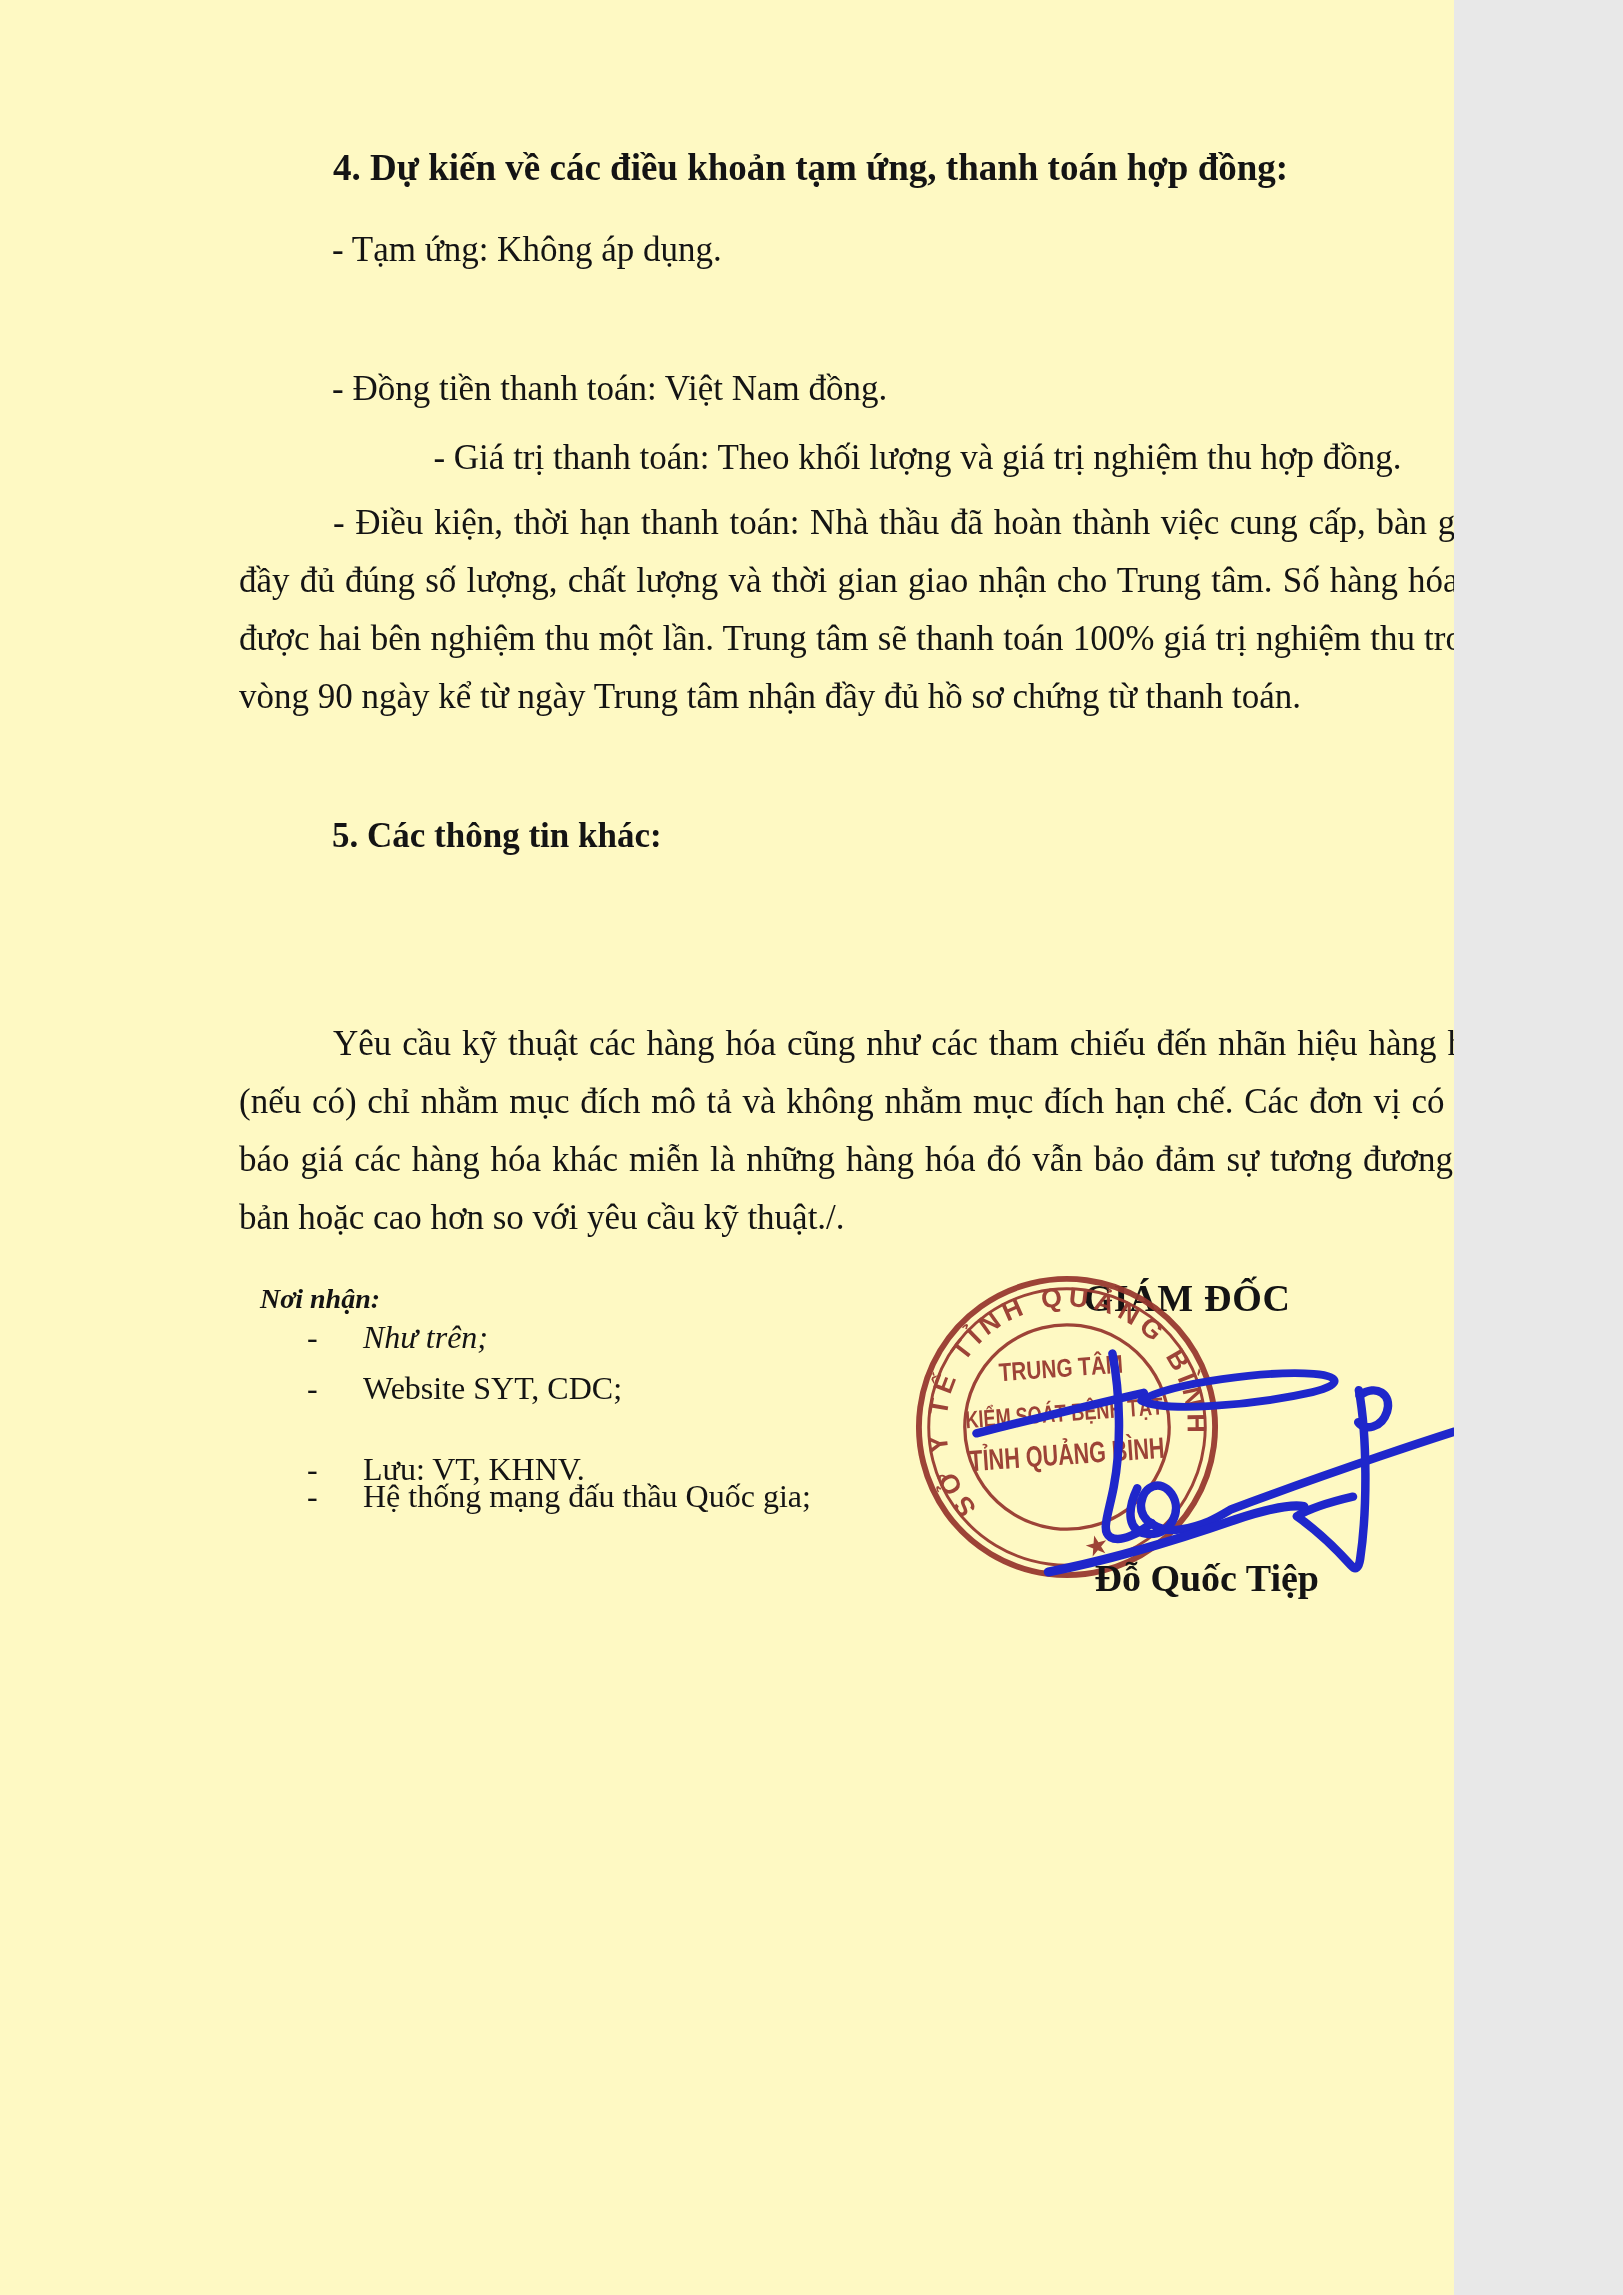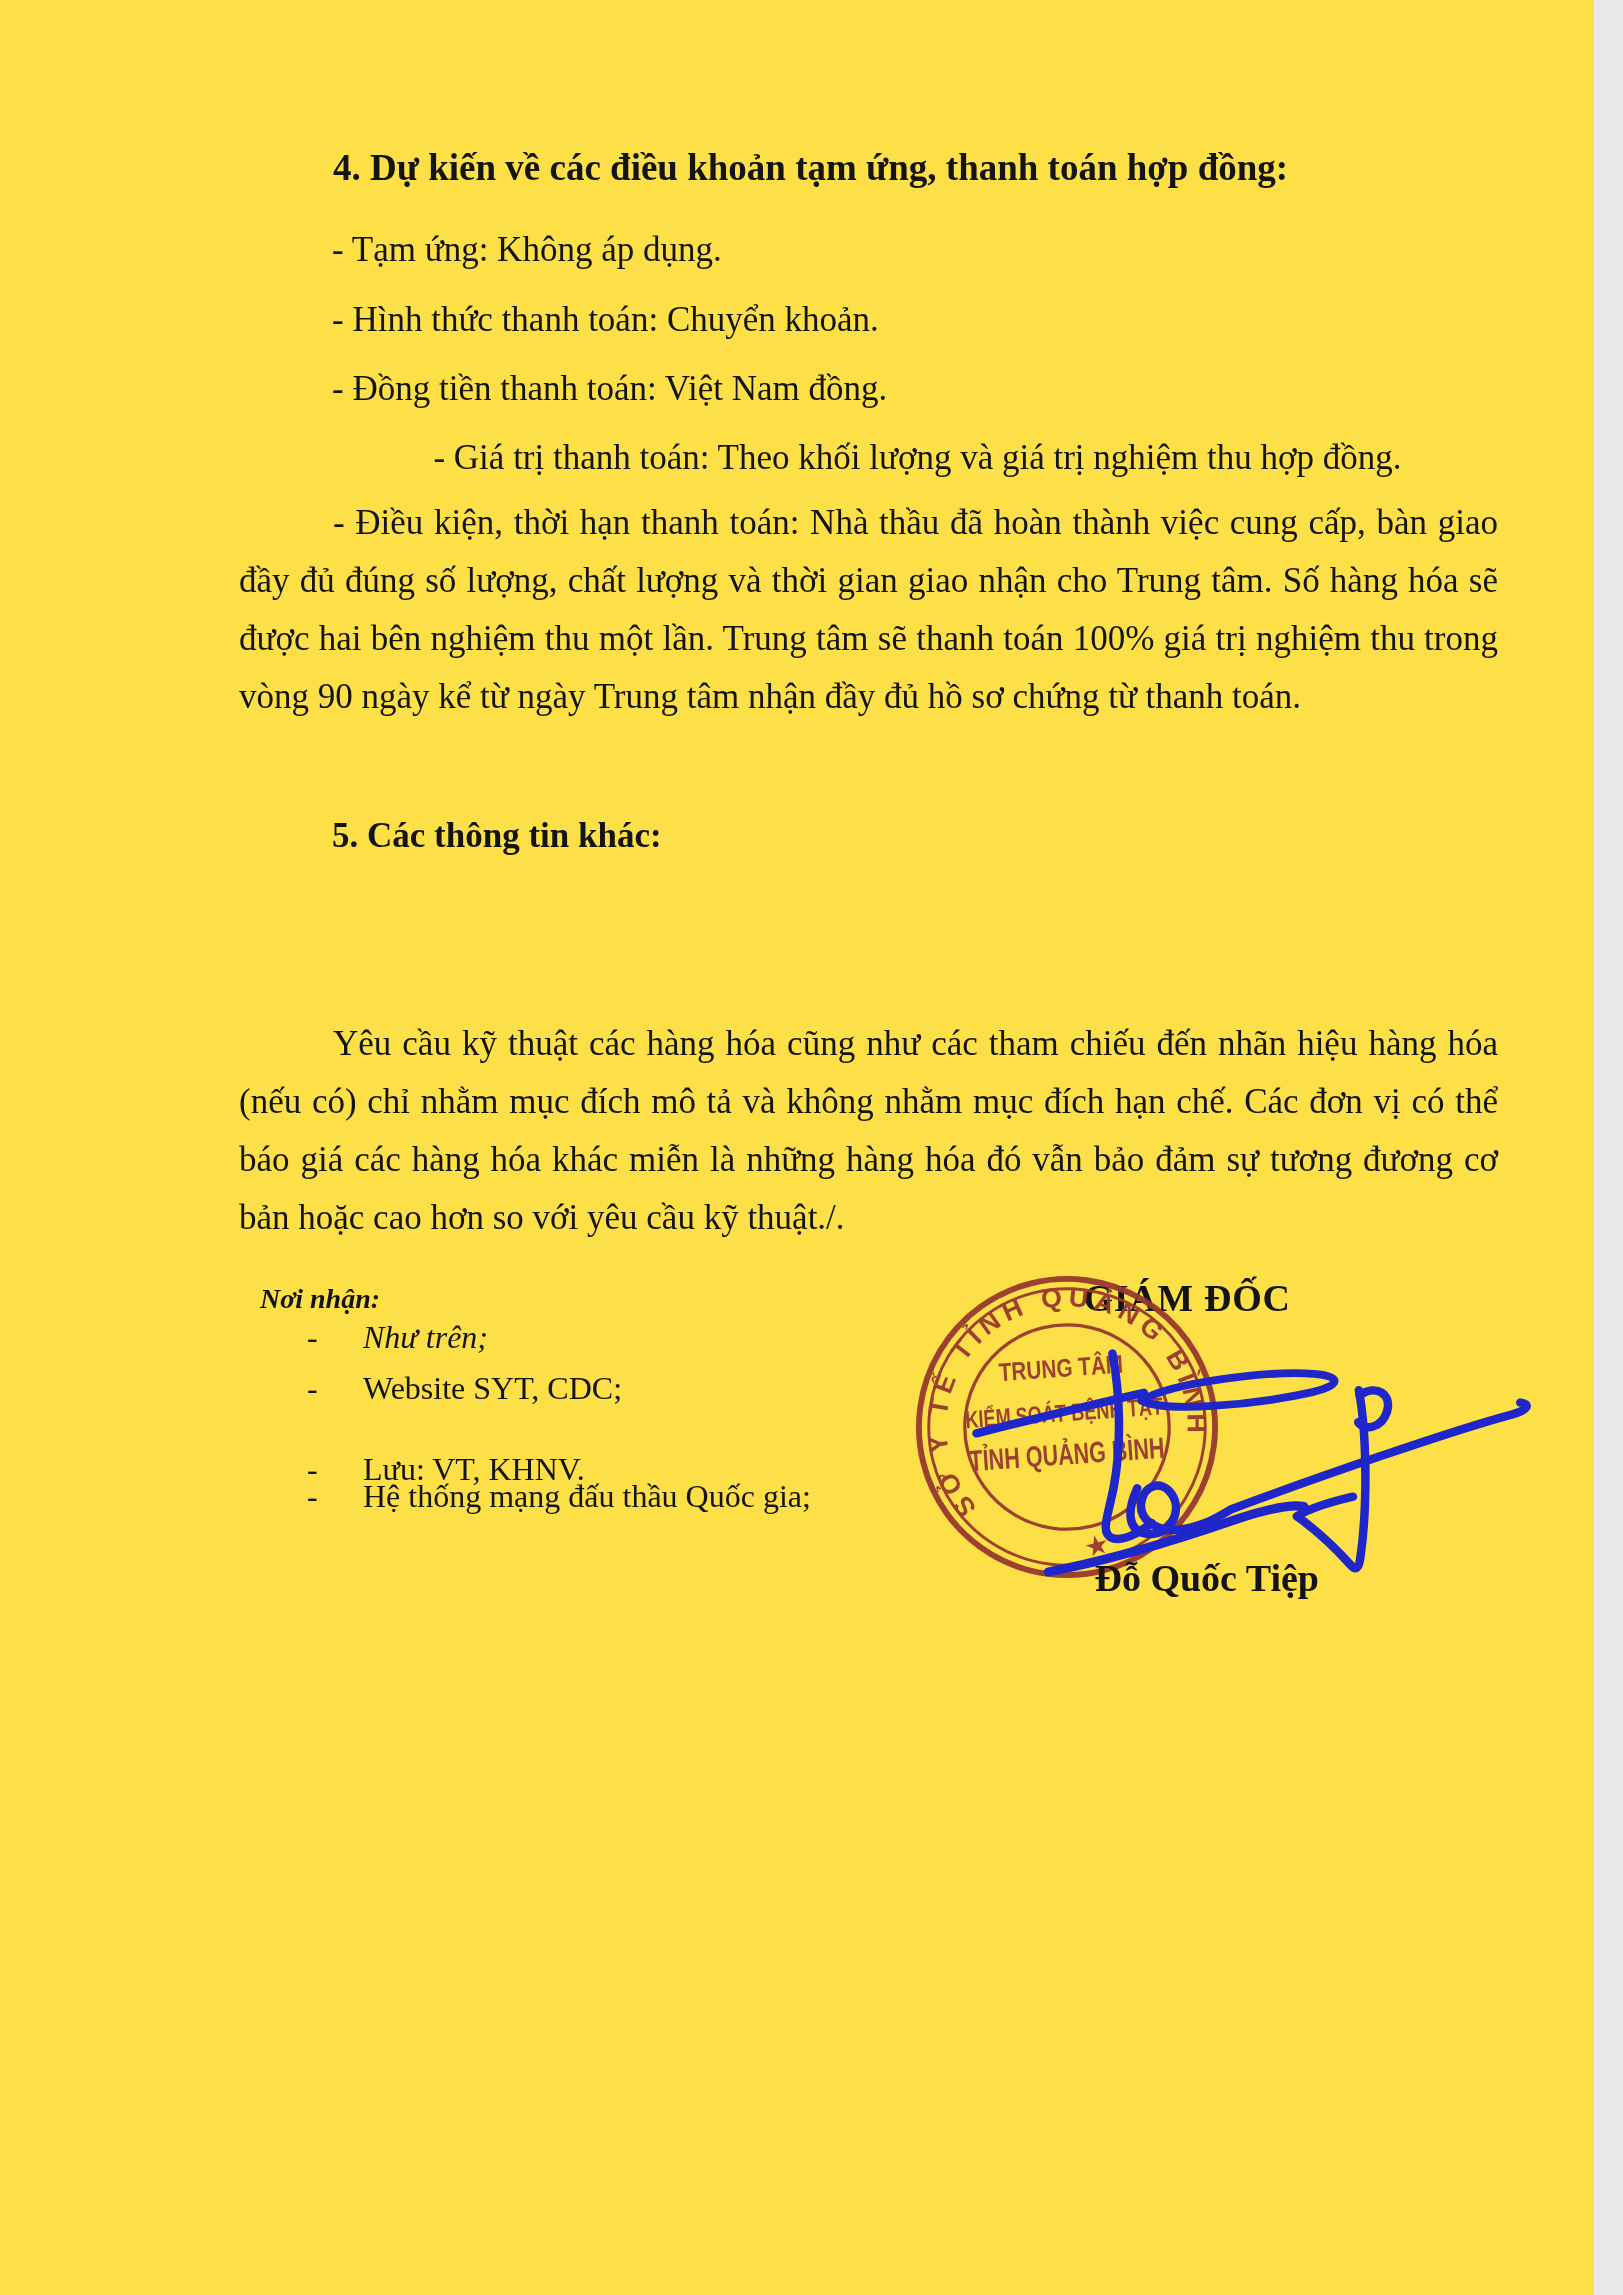--- a/index.html
+++ b/index.html
@@ -1,19 +1,19 @@
 <!DOCTYPE html>
 <html style="font-size:10.5px"><head>
 <meta charset="utf-8">
 <style>
   html,body{margin:0;padding:0;background:#e8e8e8;}
   .page{
     position:relative;
-    width:1594px;height:2295px;
-    background:#fde047;
+    width:1454px;height:2295px;
+    background:#fef9c3;
     font-family:"Liberation Serif","DejaVu Serif",serif;
     color:#141414;
     overflow:hidden;
   }
   .abs{position:absolute;}
   .body-text{
     left:239px;width:1259px;
     font-size:35px;line-height:58px;
     text-align:justify;
     text-indent:94px;
@@ -45,21 +45,20 @@
   .stamp-sans{font-family:"Liberation Sans","DejaVu Sans",sans-serif;font-weight:bold;}
 </style>
 </head>
 <body>
 
 <div class="page">
 
   <div class="abs body-text h-bold" style="top:147px;">4. Dự kiến về các điều khoản tạm ứng, thanh toán hợp đồng:</div>
 
   <div class="abs list-line" style="top:230px;">- Tạm ứng: Không áp dụng.</div>
-  <div class="abs list-line" style="top:300px;">- Hình thức thanh toán: Chuyển khoản.</div>
   <div class="abs list-line" style="top:369px;">- Đồng tiền thanh toán: Việt Nam đồng.</div>
   <div class="abs list-line" style="top:438px;text-align:center;">- Giá trị thanh toán: Theo khối lượng và giá trị nghiệm thu hợp đồng.</div>
 
   <div class="abs body-text" style="top:494px;">- Điều kiện, thời hạn thanh toán: Nhà thầu đã hoàn thành việc cung cấp, bàn giao đầy đủ đúng số lượng, chất lượng và thời gian giao nhận cho Trung tâm. Số hàng hóa sẽ được hai bên nghiệm thu một lần. Trung tâm sẽ thanh toán 100% giá trị nghiệm thu trong vòng 90 ngày kể từ ngày Trung tâm nhận đầy đủ hồ sơ chứng từ thanh toán.</div>
 
   <div class="abs list-line h-bold" style="top:788px;margin-top:28px;">5. Các thông tin khác:</div>
 
 
   <div class="abs body-text" style="top:1015px;">Yêu cầu kỹ thuật các hàng hóa cũng như các tham chiếu đến nhãn hiệu hàng hóa (nếu có) chỉ nhằm mục đích mô tả và không nhằm mục đích hạn chế. Các đơn vị có thể báo giá các hàng hóa khác miễn là những hàng hóa đó vẫn bảo đảm sự tương đương cơ bản hoặc cao hơn so với yêu cầu kỹ thuật./.</div>
 

